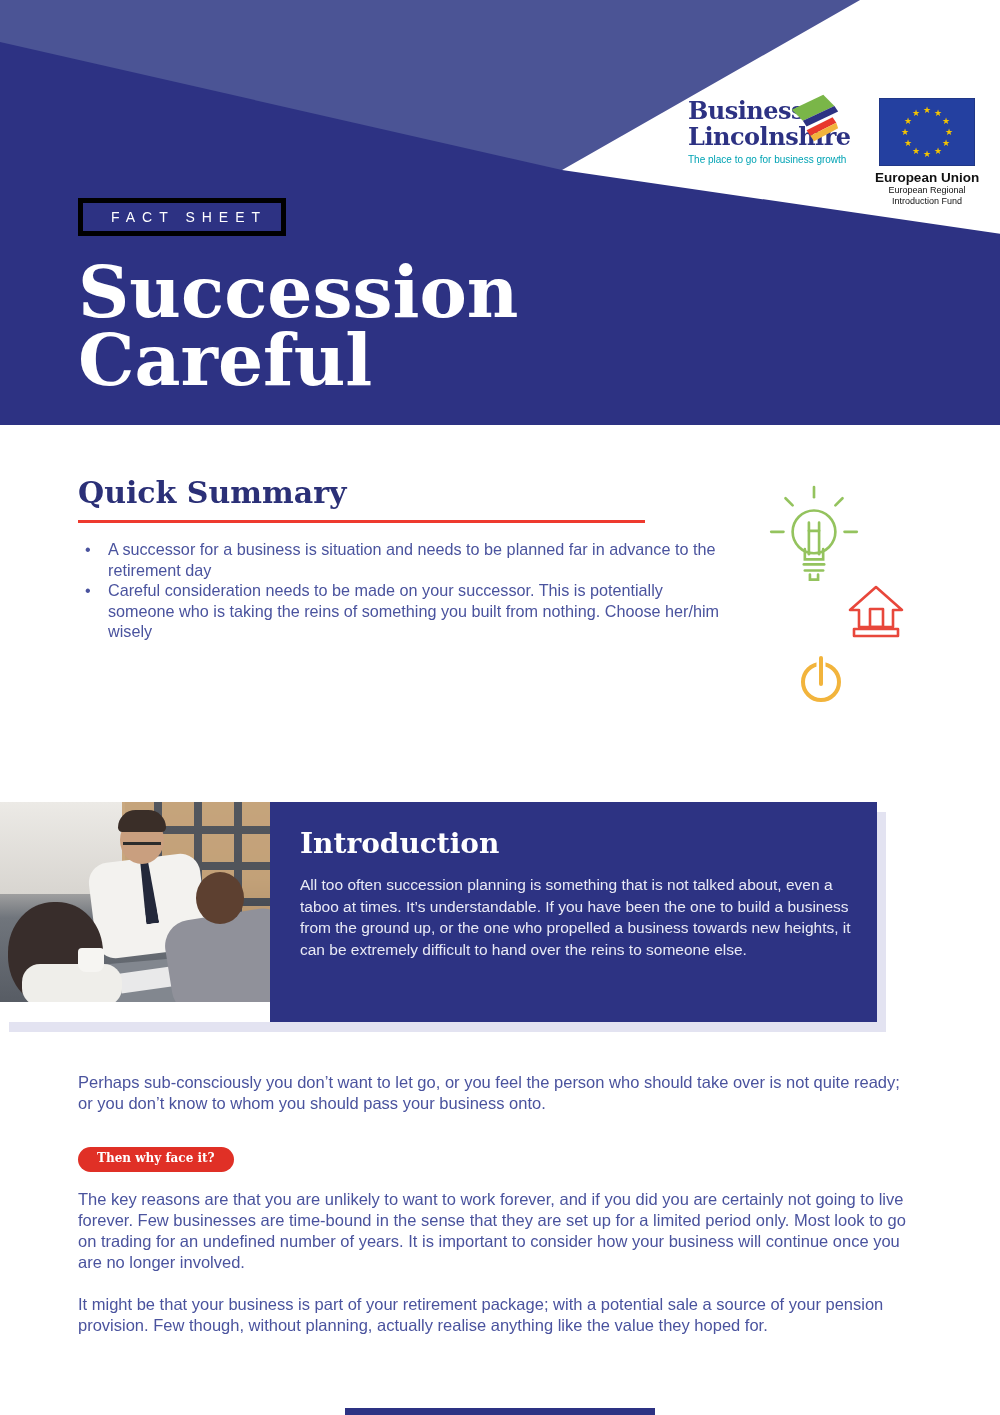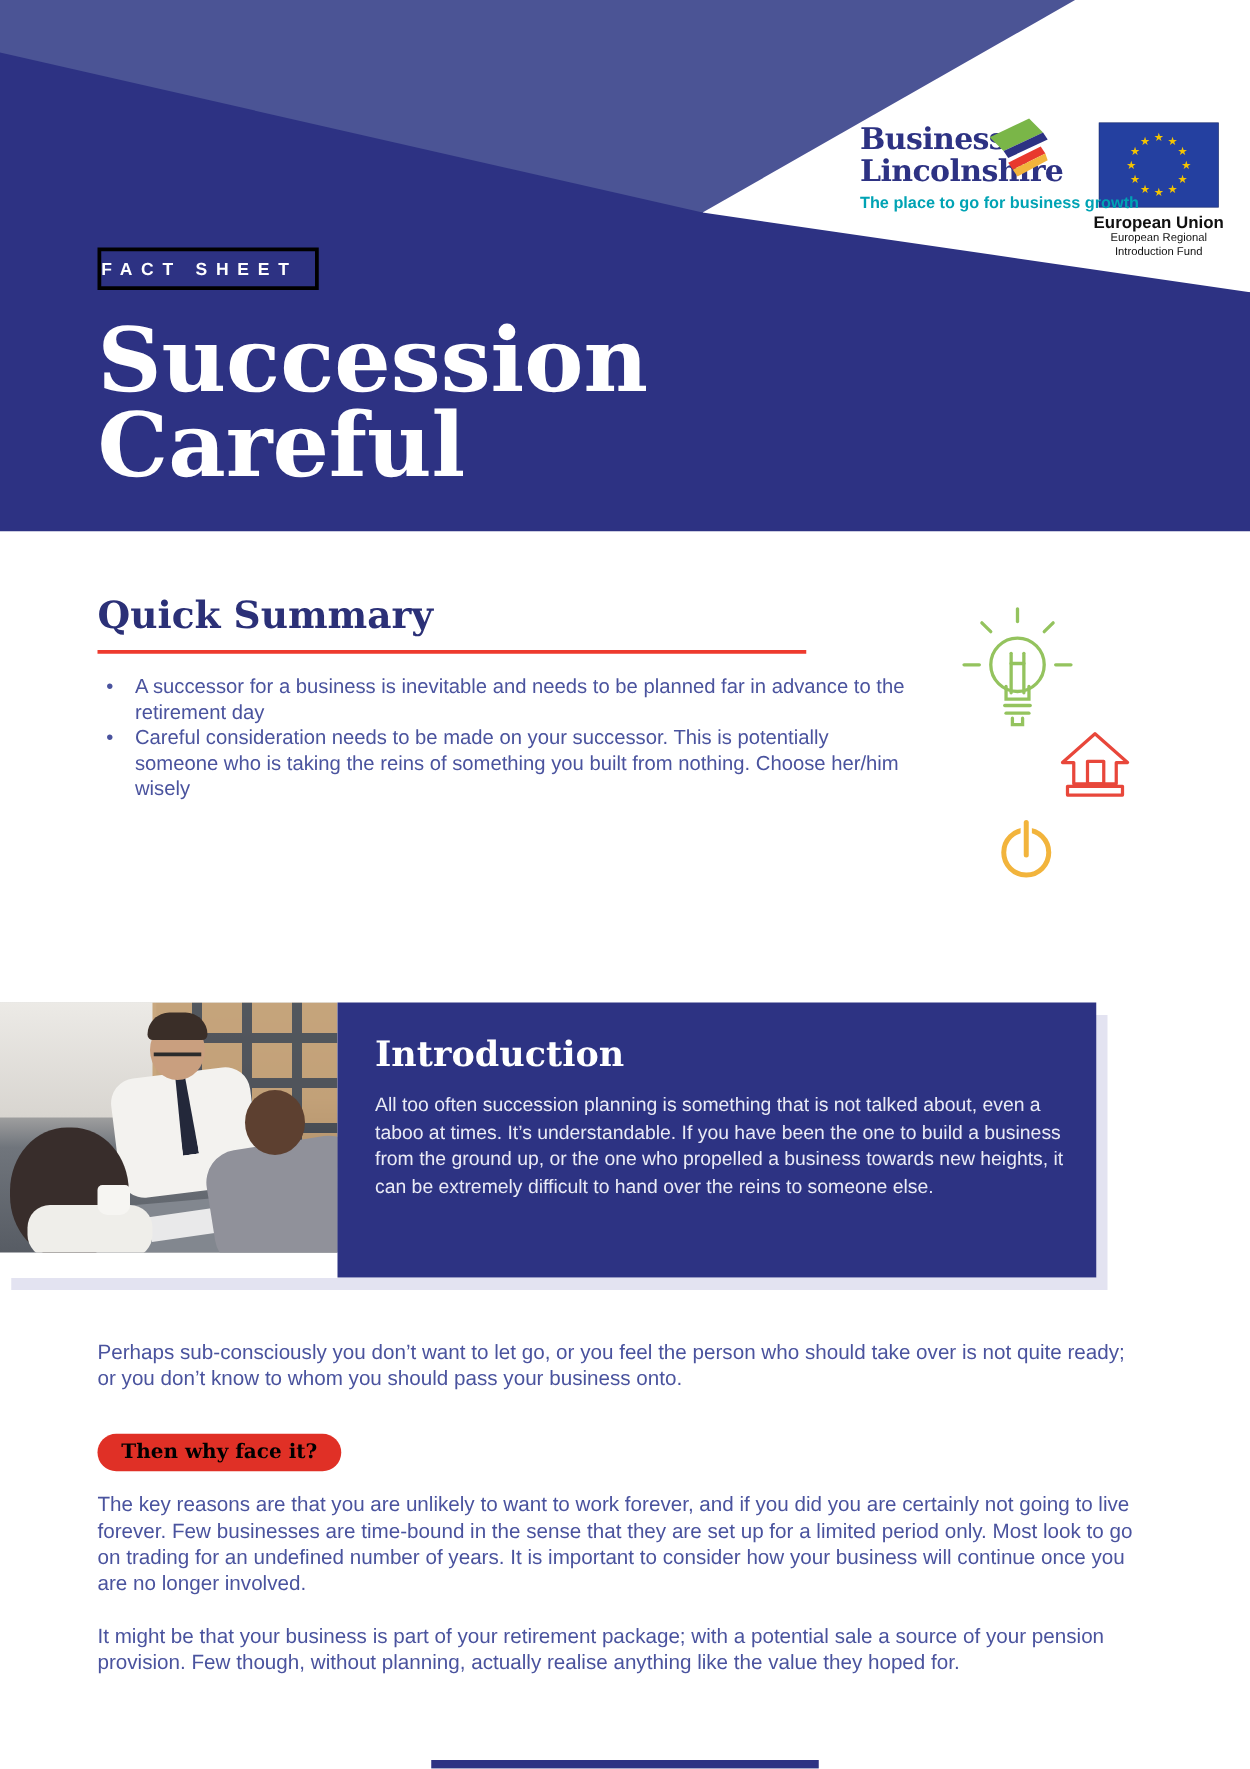--- a/index.html
+++ b/index.html
@@ -6,33 +6,33 @@
   .page{position:relative;width:1000px;height:1415px;background:#ffffff;overflow:hidden;
         font-family:"Liberation Sans",sans-serif;}
 
   
   .hero{position:relative;height:425px;background:#2d3283;overflow:hidden;}
   .band-light{position:absolute;inset:0;background:#4b5495;
               clip-path:polygon(0 0,86% 0,56.2% 40%,0 9.9%);}
   .wedge-white{position:absolute;inset:0;background:#ffffff;
               clip-path:polygon(86% 0,100% 0,100% 55%,56.2% 40%);}
   .hero-content{position:absolute;left:78px;top:198px;z-index:3;}
-  .fact-badge{display:inline-block;border:3px solid #000000;color:#fff;
-              font-weight:bold;font-size:14px;letter-spacing:7px;
-              padding:6px 14px 6px 0;}
+  .fact-badge{display:inline-block;border:5px solid #000000;color:#fff;
+              font-weight:normal;font-size:14px;letter-spacing:7px;
+              padding:6px 14px 6px 28px;}
   .hero-title{margin:22px 0 0;color:#fff;font-family:"DejaVu Serif",serif;
               font-weight:700;font-size:71px;line-height:68px;}
   .hero-title span{display:block;}
 
   
   .logos{position:absolute;z-index:4;top:98px;left:688px;display:flex;gap:36px;}
   .bl-logo{width:148px;position:relative;color:#2d3283;}
   .bl-mark{position:absolute;right:-4px;top:-4px;}
   .bl-name{font-family:"DejaVu Serif",serif;font-weight:700;font-size:24px;line-height:26px;letter-spacing:-0.5px;}
-  .bl-tagline{margin-top:4px;font-size:13px;font-weight:bold;color:#00a3b4;white-space:nowrap;}
+  .bl-tagline{margin-top:4px;font-size:10px;font-weight:normal;color:#00a3b4;white-space:nowrap;}
   .eu-logo{width:110px;text-align:center;color:#111;}
   .eu-title{font-weight:bold;font-size:13.5px;margin-top:4px;}
   .eu-sub{font-size:9px;line-height:11px;}
 
   
   .summary{position:relative;height:327px;padding:50px 0 0 78px;box-sizing:content-box;}
   .summary h2{margin:0;font-family:"DejaVu Serif",serif;font-weight:700;
               font-size:30px;color:#2b3077;}
   .red-rule{width:567px;height:3px;background:#ee3a2e;margin-top:10px;}
   .summary ul{list-style:none;margin:16px 0 0;padding:0;width:648px;}
@@ -75,22 +75,22 @@
   .ph-woman-top{position:absolute;left:22px;top:162px;width:100px;height:42px;background:#efeeea;border-radius:18px;}
   .ph-cup{position:absolute;left:78px;top:146px;width:26px;height:24px;background:#f6f5f2;border-radius:4px 4px 8px 8px;}
   .intro-box{position:absolute;left:270px;top:0;right:0;bottom:0;background:#2d3383;
              padding:25px 30px 0;box-sizing:border-box;}
   .intro-box h3{margin:0;color:#fff;font-family:"DejaVu Serif",serif;font-weight:700;font-size:28px;}
   .intro-box p{margin:14px 0 0;color:#e9eaf5;font-size:15.5px;line-height:21.5px;width:560px;}
 
   
   .content{padding:50px 78px 0;}
   .content p{margin:0 0 21px;max-width:845px;font-size:16.5px;line-height:21px;color:#4a539e;}
-  .pill{display:inline-block;margin:12px 0 17px;background:#e03026;color:#000000;
-        font-family:"DejaVu Serif",serif;font-weight:700;font-size:16px;
+  .pill{display:inline-block;margin:12px 0 17px;background:#e03026;color:#ffffff;
+        font-family:"DejaVu Serif",serif;font-weight:700;font-size:12px;
         padding:4px 19px 7px;border-radius:16px;}
   .footer-mark{position:absolute;left:345px;top:1408px;width:310px;height:7px;background:#2d3283;}
 
   svg{display:block;}
 </style>
 </head>
 <body>
 
 <div class="page">
 
@@ -149,21 +149,21 @@
         <span>Succession</span>
         <span>Careful</span>
       </h1>
     </div>
   </header>
 
   <section class="summary">
     <h2>Quick Summary</h2>
     <div class="red-rule"></div>
     <ul>
-      <li>A successor for a business is inevitable and needs to be planned far in advance to the retirement day</li>
+      <li>A successor for a business is situation and needs to be planned far in advance to the retirement day</li>
       <li>Careful consideration needs to be made on your successor. This is potentially someone who is taking the reins of something you built from nothing. Choose her/him wisely</li>
     </ul>
 
     <span class="summary-icon icon-bulb">
       <svg width="92" height="112" viewBox="0 0 90 110" fill="none" stroke="#94c35e" stroke-width="2.6" stroke-linecap="round">
         <circle cx="45" cy="46" r="21"></circle>
         <path d="M36 63 L36 73 L54 73 L54 63"></path>
         <line x1="35" y1="78" x2="55" y2="78"></line>
         <line x1="36" y1="84" x2="54" y2="84"></line>
         <path d="M41 88 L41 93 L49 93 L49 88"></path>

